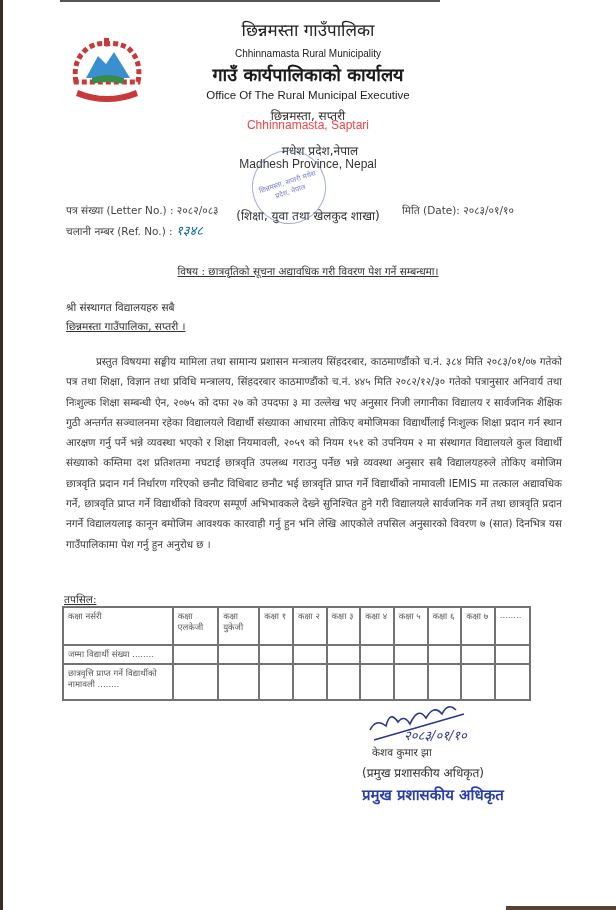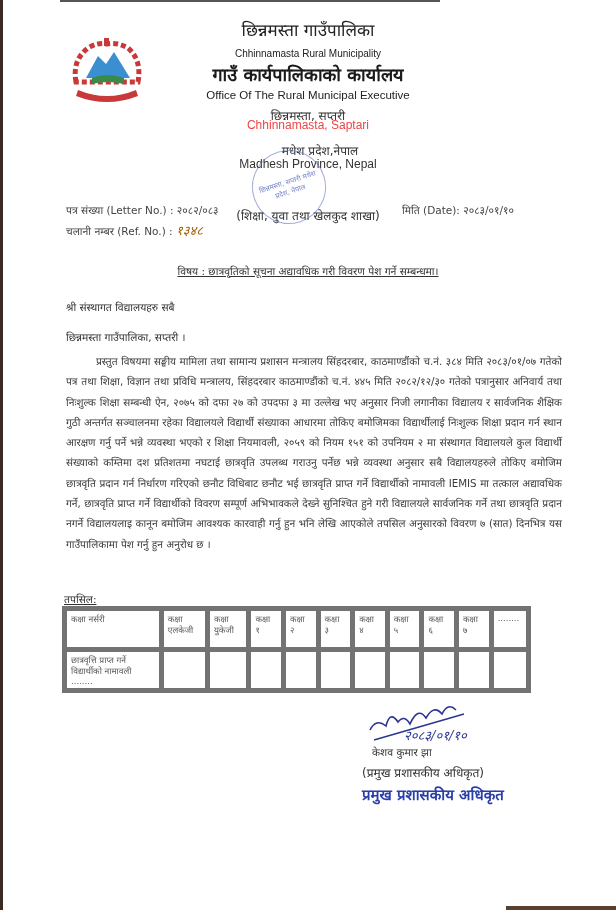--- a/index.html
+++ b/index.html
@@ -30,48 +30,48 @@
 
     .stamp {
       position: absolute; left: 252px; top: 150px; width: 74px; height: 74px;
       border: 1.5px solid rgba(90,110,190,0.55); border-radius: 50%;
       color: rgba(70,90,180,0.75); font-size: 7px; text-align: center;
       line-height: 10px; padding-top: 26px; box-sizing: border-box;
       transform: rotate(-18deg);
     }
 
     .meta { position: absolute; font-size: 10.5px; color: #444; white-space: nowrap; }
-    .meta .hand { font-family: "DejaVu Serif", serif; font-style: italic; font-size: 13px; color: #a16207; }
+    .meta .hand { font-family: "DejaVu Serif", serif; font-style: italic; font-size: 13px; color: #0369a1; }
     .letter-no { left: 66px; top: 203px; }
     .ref-no { left: 66px; top: 221px; }
     .date { left: 402px; top: 203px; }
 
     .subject {
       position: absolute; left: 0; width: 616px; top: 264px; text-align: center;
       font-size: 10.5px; color: #333;
     }
     .subject span { text-decoration: underline; text-align: center; }
 
     .addressee { position: absolute; left: 66px; font-size: 10.5px; color: #333; white-space: nowrap; }
     .addr1 { top: 300px; }
-    .addr2 { top: 330px; }
+    .addr2 { top: 319px; text-decoration: underline; }
 
     .body-text {
       position: absolute; left: 66px; top: 351px; width: 496px;
       font-size: 10.3px; line-height: 20.3px; color: #3a3a3a;
       text-align: justify; text-indent: 30px;
     }
 
     .tapasil { position: absolute; left: 64px; top: 592px; font-size: 10.5px; color: #333; text-decoration: underline; }
 
     table.detail {
       position: absolute; left: 62px; top: 606px; width: 469px;
       border-collapse: collapse; font-size: 8.5px; color: #555;
     }
-    table.detail td { border: 5px solid #737373; vertical-align: top; padding: 2px 4px; }
+    table.detail td { border: 2px solid #737373; vertical-align: top; padding: 2px 4px; }
     table.detail tr.hrow td { height: 32px; }
     table.detail tr.r1 td { height: 13px; }
     table.detail tr.r2 td { height: 30px; }
 
     .signature {
       position: absolute; left: 364px; top: 700px; width: 130px; height: 46px;
     }
     .sig-name { position: absolute; left: 372px; top: 745px; font-size: 10.5px; color: #333; white-space: nowrap; }
     .sig-title { position: absolute; left: 362px; top: 764px; font-size: 12px; color: #333; white-space: nowrap; }
     .sig-stamp { position: absolute; left: 362px; top: 784px; font-size: 15px; font-weight: bold; color: #2a3ea8; white-space: nowrap; }
@@ -135,20 +135,33 @@
       <td style="width:34px">कक्षा युकेजी</td>
       <td style="width:26px">कक्षा १</td>
       <td style="width:26px">कक्षा २</td>
       <td style="width:26px">कक्षा ३</td>
       <td style="width:26px">कक्षा ४</td>
       <td style="width:26px">कक्षा ५</td>
       <td style="width:26px">कक्षा ६</td>
       <td style="width:26px">कक्षा ७</td>
       <td style="width:26px">........</td>
     </tr>
+    <tr class="r1">
+      <td>जम्मा विद्यार्थी संख्या ........</td>
+      <td></td>
+          <td></td>
+      <td></td>
+          <td></td>
+      <td></td>
+          <td></td>
+      <td></td>
+          <td></td>
+      <td></td>
+          <td></td>
+    </tr>
     <tr class="r2">
       <td>छात्रवृत्ति प्राप्त गर्ने विद्यार्थीको नामावली ........</td>
       <td></td>
           <td></td>
       <td></td>
           <td></td>
       <td></td>
           <td></td>
       <td></td>
           <td></td>

